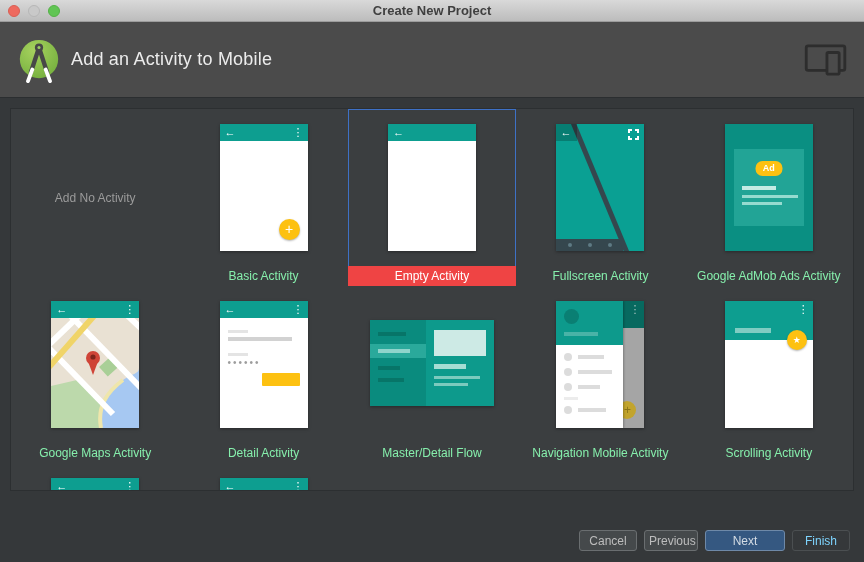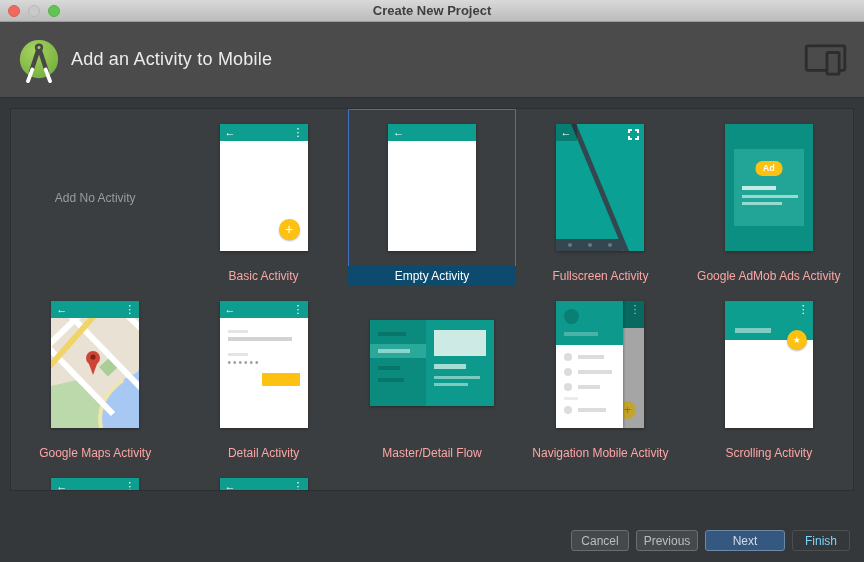--- a/index.html
+++ b/index.html
@@ -21,22 +21,22 @@
   .header-title { font-size:18px; color:#ececec; letter-spacing:.2px; }
   .devices-icon { margin-left:auto; width:44px; height:32px; }
 
   
   .content { position:absolute; top:97px; left:0; right:0; bottom:0; background:#35383a; border-top:1px solid #2b2e30; }
   .panel { position:absolute; left:10px; top:10px; width:844px; height:383px; background:#3b3e40; border:1px solid #2c2f31; overflow:hidden; }
   .grid { display:grid; grid-template-columns:repeat(5,1fr); grid-auto-rows:177px; }
   .cell { position:relative; cursor:default; }
   .cell.sel { box-shadow:inset 0 0 0 1px #3e71c6; }
 
-  .label { position:absolute; left:0; right:0; bottom:0; height:20px; line-height:20px; text-align:center; font-size:12px; color:#fca5a5; white-space:nowrap; }
-  .cell.sel .label { background:#0c4a6e; color:#ffffff; }
+  .label { position:absolute; left:0; right:0; bottom:0; height:20px; line-height:20px; text-align:center; font-size:12px; color:#86efac; white-space:nowrap; }
+  .cell.sel .label { background:#ef4444; color:#ffffff; }
   .label-mid { position:absolute; left:0; right:0; top:50%; transform:translateY(-50%); text-align:center; font-size:12px; color:#9b9b9b; }
 
   
   .thumb { position:absolute; top:15px; left:50%; transform:translateX(-50%); width:88px; height:127px; background:#ffffff; box-shadow:0 1px 3px rgba(0,0,0,.35); overflow:hidden; }
   .thumb-wide { position:absolute; top:34px; left:50%; transform:translateX(-50%); width:124px; height:86px; background:#0d9a8c; box-shadow:0 1px 3px rgba(0,0,0,.35); overflow:hidden; }
   .appbar { position:relative; height:17px; background:#0d9e90; }
   .back { position:absolute; left:5px; top:1px; color:#fff; font-size:11px; line-height:15px; }
   .menu { position:absolute; right:4px; top:1px; color:#fff; font-size:11px; line-height:15px; }
   .fab { position:absolute; width:21px; height:21px; border-radius:50%; background:#fdc111; color:#fff; text-align:center; line-height:21px; font-size:14px; box-shadow:0 1px 2px rgba(0,0,0,.3); }
   .ph { position:absolute; } 
@@ -69,21 +69,21 @@
 
   
   .sc-bar { position:absolute; left:0; top:0; right:0; height:39px; background:#0d9e90; }
 
   
   .map-svg { position:absolute; left:0; top:17px; width:88px; height:110px; }
 
   
   .footer { position:absolute; right:14px; bottom:11px; display:flex; gap:7px; }
   .btn { height:21px; border-radius:3px; font-size:12px; font-family:inherit; color:#bdbdbd; background:#45494b; border:1px solid #6a6e70; padding:0 4px; }
-  .btn.cancel { width:58px; } .btn.previous { width:62px; }
+  .btn.cancel { width:58px; } .btn.previous { width:54px; }
   .btn.next { width:80px; background:#355881; border-color:#6e89a8; color:#d4dce4; }
   .btn.finish { width:58px; background:transparent; border-color:#4b4f51; color:#7dd3fc; }
 </style>
 </head>
 <body>
 
 <div>
 
   <div class="titlebar">
     <div class="lights">

